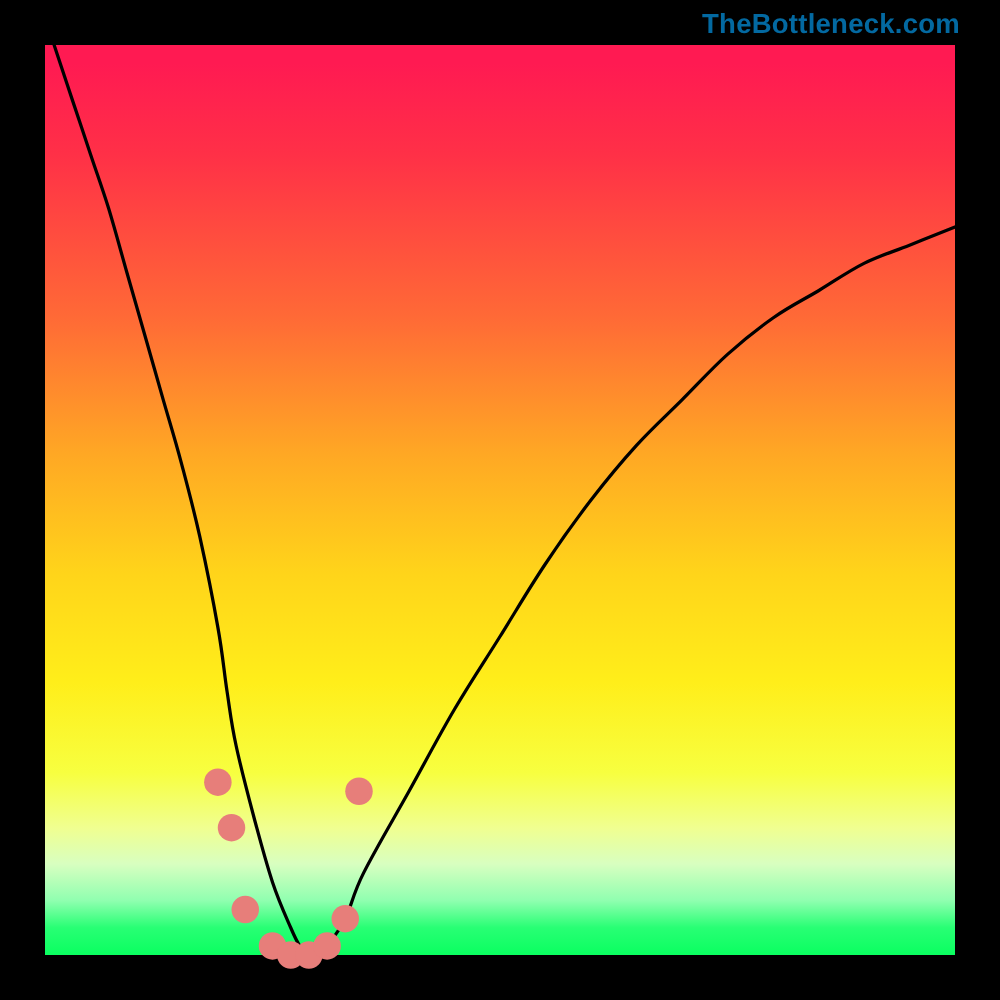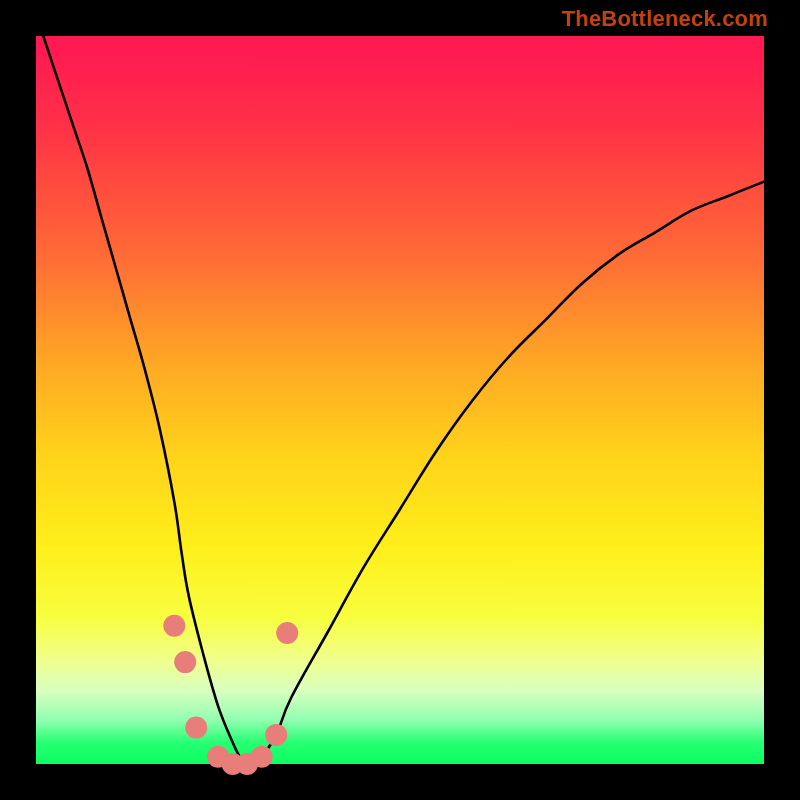--- a/index.html
+++ b/index.html
@@ -46,21 +46,21 @@
       #d8ffc0 90%,
       #90ffb0 94%,
       #28ff74 97%,
       #0aff60 100%
     );
   }
   .watermark {
     position: absolute;
     top: 6px;
     right: 32px;
-    color: #c2410c;
+    color: #0369a1;
     font-size: 22px;
     font-weight: 600;
     letter-spacing: 0.2px;
   }
   svg.curve {
     position: absolute;
     left: 0;
     top: 0;
     width: 100%;
     height: 100%;

